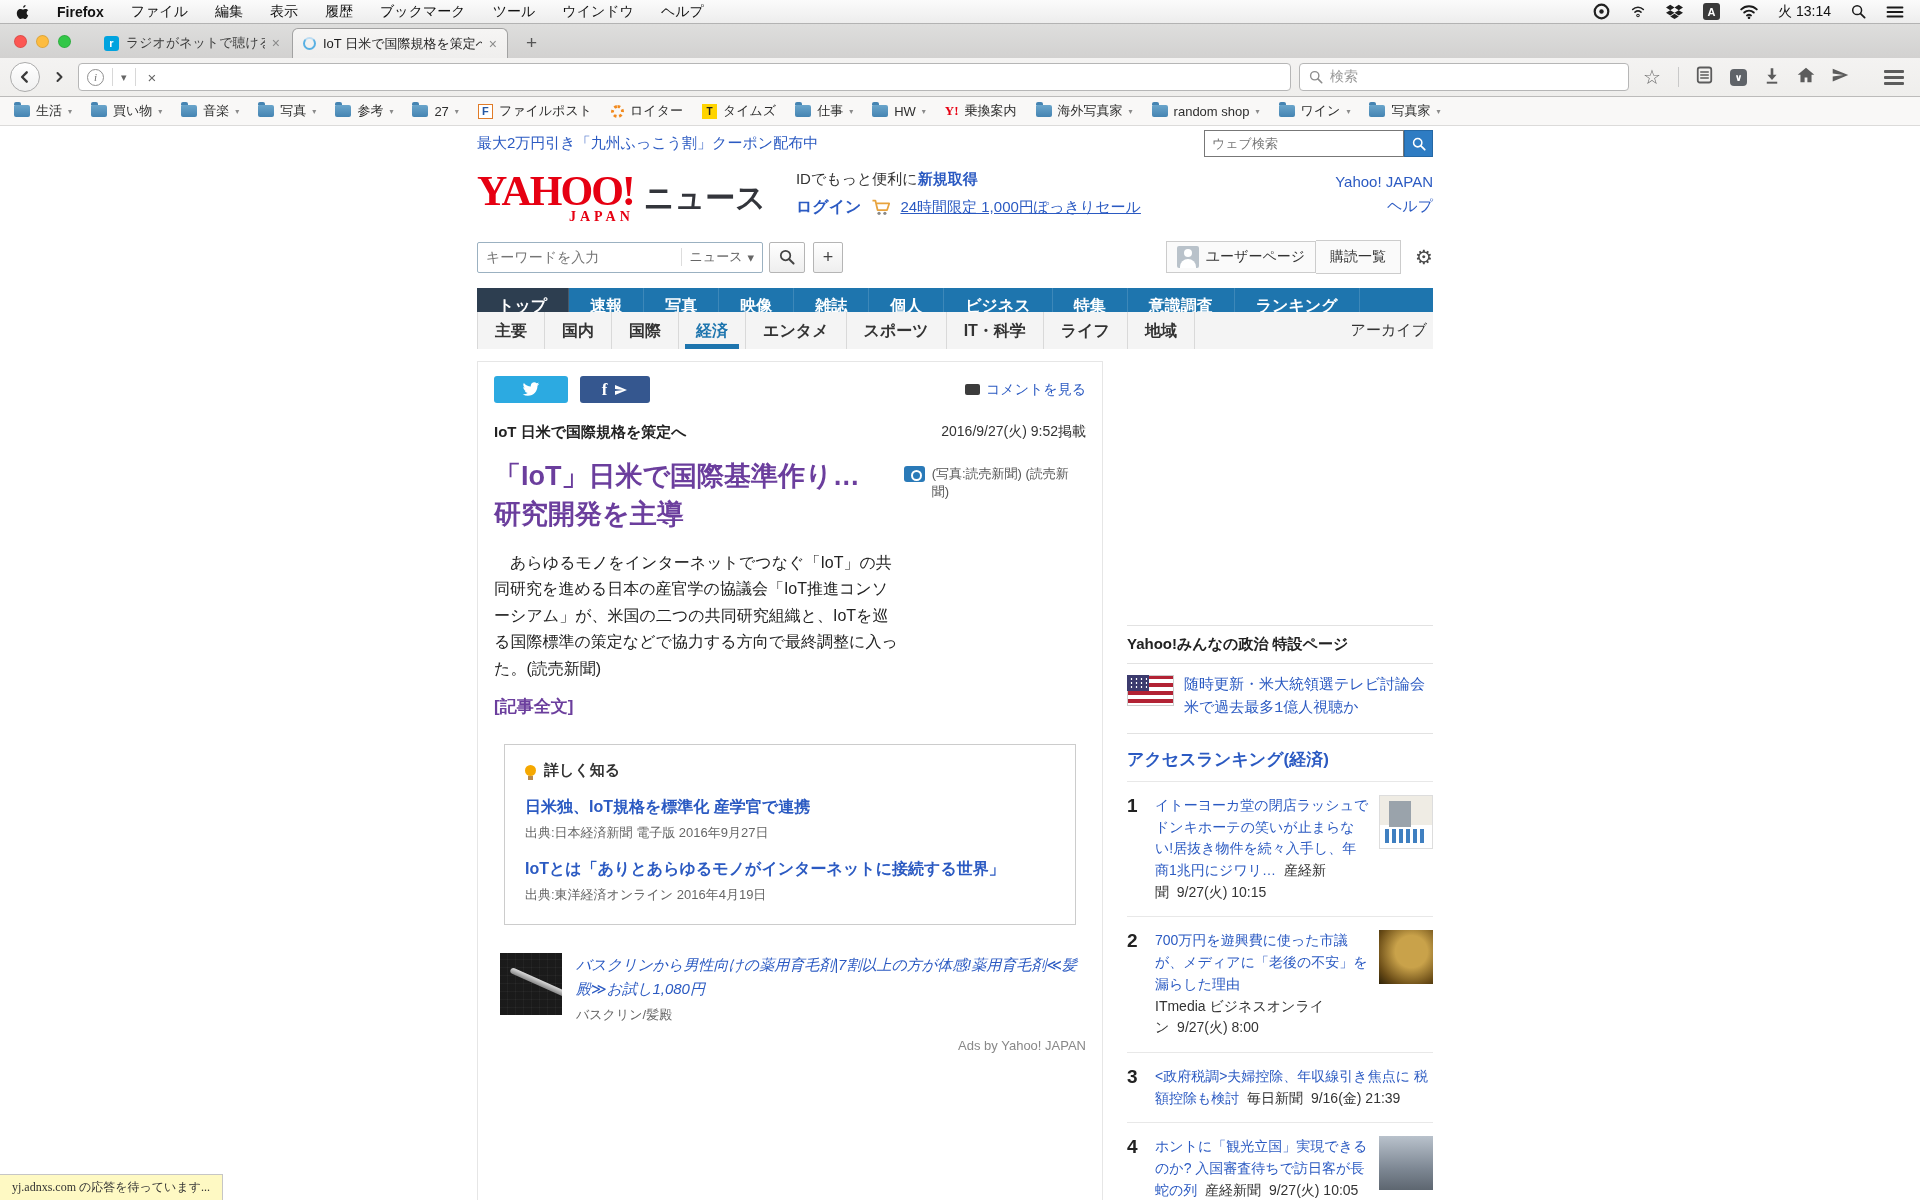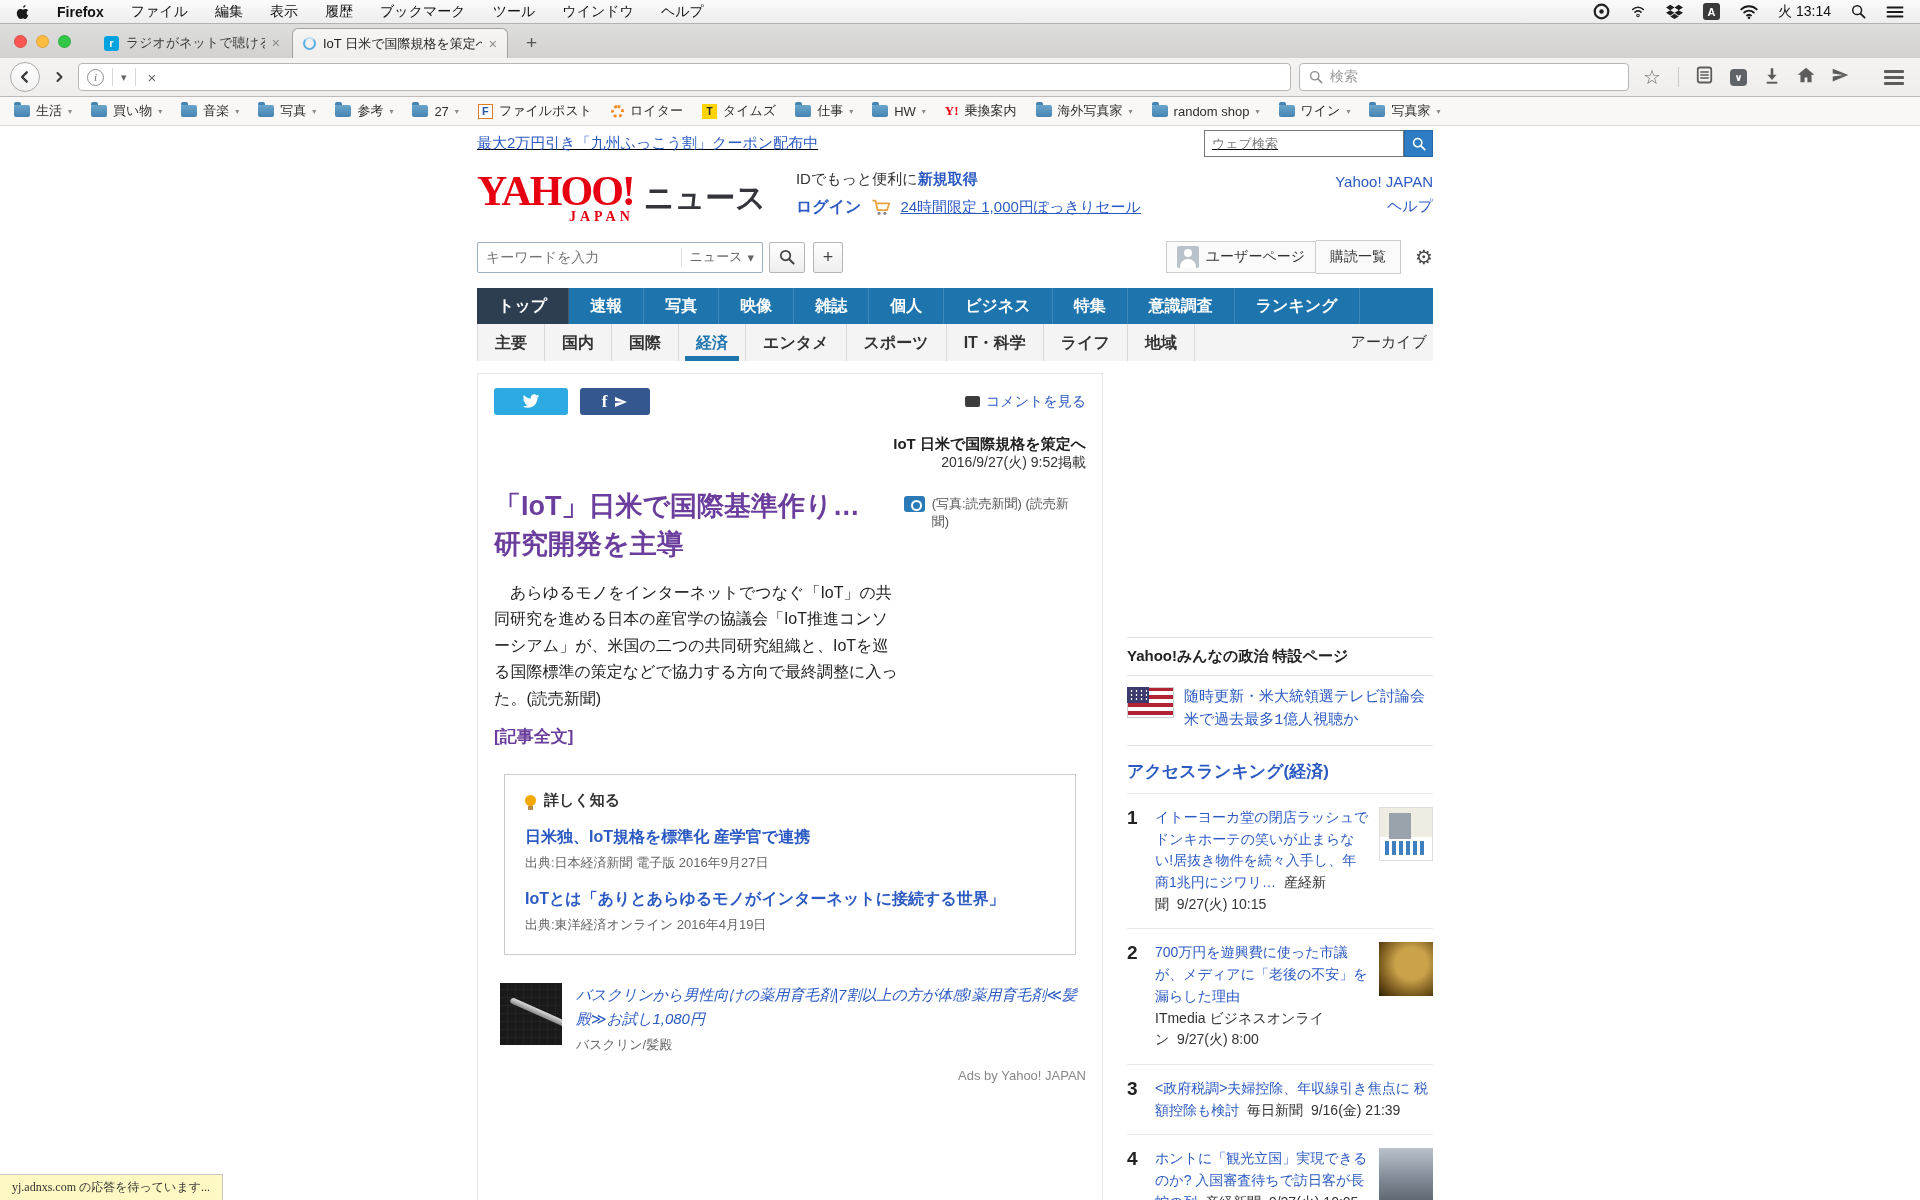--- a/index.html
+++ b/index.html
@@ -75,21 +75,21 @@
   .ic-times { width:15px; height:15px; background:#ffd400; color:#222; font-size:10px; font-weight:bold;
     display:flex; align-items:center; justify-content:center; flex:none;}
   .ic-yj { color:#e60012; font-weight:bold; font-size:13px; font-family:"Liberation Serif",serif; flex:none;}
 
   
   #page { position:absolute; top:126px; left:0; width:1920px; height:1054px; background:#fff; }
   #yh { position:absolute; left:477px; top:8px; width:956px; }
   .linkb { color:#2b5ac2; text-decoration:none; cursor:pointer; }
   .purple { color:#6b3e9d; }
 
-  .promo-row { display:flex; justify-content:space-between; align-items:flex-start;text-decoration:underline; }
+  .promo-row { display:flex; justify-content:space-between; align-items:flex-start; }
   .promo { font-size:15px; }
   .websearch { display:flex; margin-top:-4px; }
   .websearch input { width:200px; height:27px; border:1px solid #777; padding:0 7px; font-size:13px; }
   .websearch .wsbtn { width:29px; height:27px; background:#2e7cc3; border:1px solid #2568a5;
     display:flex; align-items:center; justify-content:center; }
 
   .header-row { display:flex; align-items:flex-start; margin-top:13px; }
   .ylogo { line-height:1; }
   .ylogo .big { font-family:"Liberation Serif","DejaVu Serif",serif; font-weight:bold;
     color:#e60012; font-size:42px; letter-spacing:-2px; }
@@ -113,21 +113,21 @@
     display:flex; align-items:center; justify-content:center; margin-left:8px; border-radius:2px;
     font-size:18px; color:#444;}
   .userarea { margin-left:auto; display:flex; align-items:center; font-size:14px; color:#333; }
   .userbox { display:flex; align-items:center; gap:7px; border:1px solid #ccc; padding:4px 10px; background:#fafafa;}
   .avatar { width:22px; height:22px; background:#b9c2ca; position:relative; overflow:hidden; border-radius:2px;}
   .avatar::before { content:""; position:absolute; top:3px; left:7px; width:8px; height:8px; border-radius:50%; background:#fff;}
   .avatar::after { content:""; position:absolute; top:13px; left:3px; width:16px; height:10px; border-radius:8px 8px 0 0; background:#fff;}
   .subsc { border:1px solid #ccc; border-left:none; padding:7px 14px; background:#fafafa; }
   .gear { font-size:20px; color:#4a4a4a; margin-left:14px; }
 
-  #mainnav { display:flex; margin-top:14px; height:36px; background:#1e75ae; }
+  #mainnav { display:flex; margin-top:14px; height:24px; background:#1e75ae; }
   #mainnav .nitem { color:#fff; font-size:16px; font-weight:bold; line-height:36px; padding:0 21px;
     border-right:1px solid rgba(255,255,255,.14); }
   #mainnav .active { background:#2d3e50; }
 
   #subnav { display:flex; align-items:center; height:37px; background:#f4f4f4; font-size:16px; position:relative; }
   #subnav .snitem { color:#333; font-weight:bold; padding:0 17px; height:37px; line-height:37px;
     border-right:1px solid #d9d9d9; position:relative; }
   #subnav .snitem:first-child { border-left:1px solid #d9d9d9; }
   #subnav .active { color:#1e75ae; }
   #subnav .active::after { content:""; position:absolute; left:6px; right:6px; bottom:0; height:5px; background:#1e75ae; }
@@ -137,21 +137,21 @@
   #maincol { width:626px; border:1px solid #e6e6e6; padding:14px 16px 12px; }
   .share-row { display:flex; align-items:center; }
   .twbtn { width:74px; height:27px; background:#2caae1; border-radius:3px; display:flex; align-items:center; justify-content:center; }
   .fbbtn { width:70px; height:27px; background:#35578f; border-radius:3px; margin-left:12px;
     display:flex; align-items:center; justify-content:center; gap:7px; color:#fff; }
   .fbbtn .f { font-family:"Liberation Serif",serif; font-weight:bold; font-size:17px; }
   .cmt { margin-left:auto; display:flex; align-items:center; gap:6px; font-size:14px; }
   .bubble { width:15px; height:11px; background:#3c3c3c; border-radius:2px; position:relative; }
   .bubble::after { content:""; position:absolute; left:2px; bottom:-4px; border:4px solid transparent; border-top-color:#3c3c3c; border-left-width:2px; border-right-width:2px;}
 
-  .label-row { display:flex; justify-content:space-between; margin-top:20px; align-items:flex-end;flex-direction:column;}
+  .label-row { display:flex; justify-content:space-between; margin-top:20px; align-items:flex-start;}
   .alabel { font-size:15px; font-weight:bold; color:#222; }
   .adate { font-size:14px; color:#333; }
   .title-row { display:flex; margin-top:15px; }
   .atitle { width:392px; font-size:27px; font-weight:bold; line-height:1.42; }
   .credit { margin-left:18px; display:flex; align-items:flex-start; gap:7px; font-size:13px; color:#555; padding-top:8px;}
   .camera { width:21px; height:16px; background:#2a7ab8; border-radius:3px; position:relative; flex:none; margin-top:1px;}
   .camera::before { content:""; position:absolute; top:4px; left:7px; width:7px; height:7px; border-radius:50%;
     background:#2a7ab8; border:2px solid #fff; }
   .abody { margin-top:16px; width:404px; font-size:16px; line-height:1.66; color:#222; text-indent:1em; }
   .fulllink { display:inline-block; margin-top:13px; font-size:17px; font-weight:bold; }

